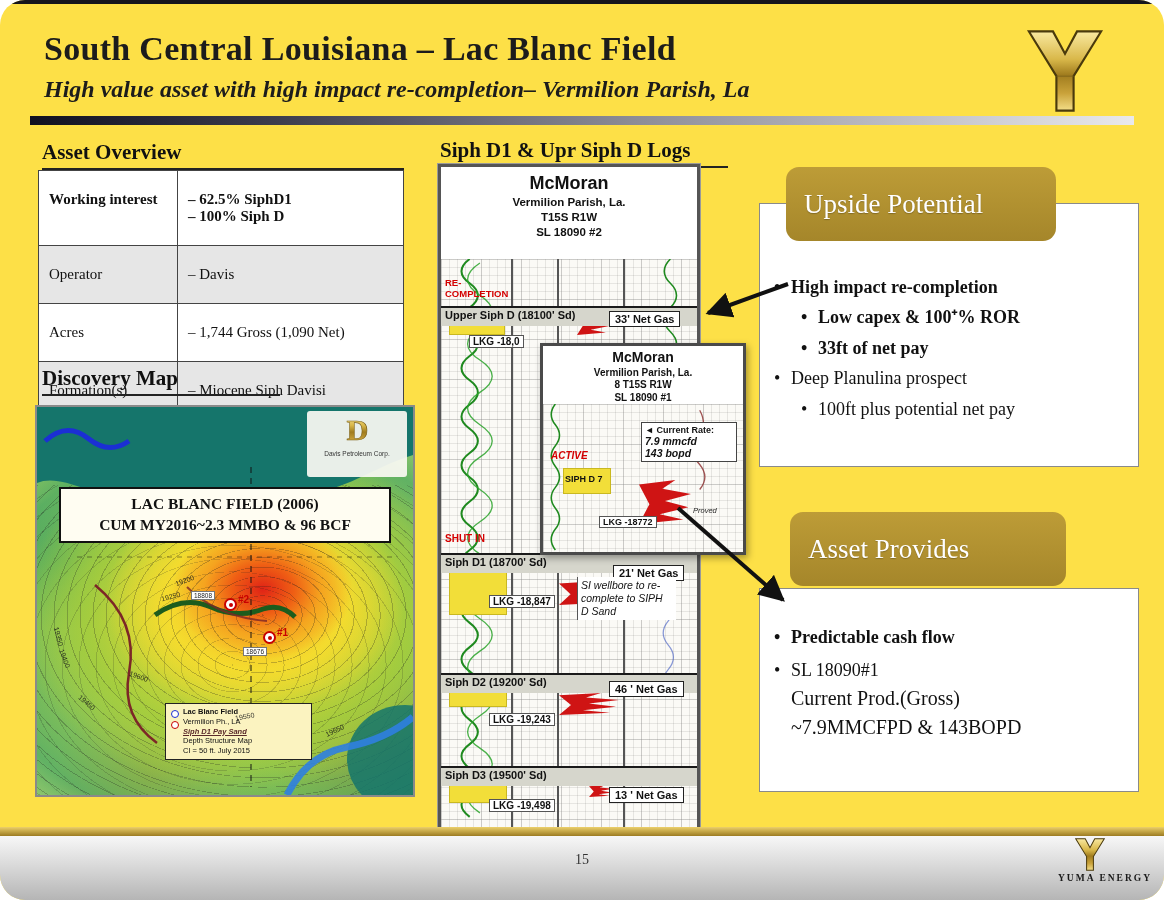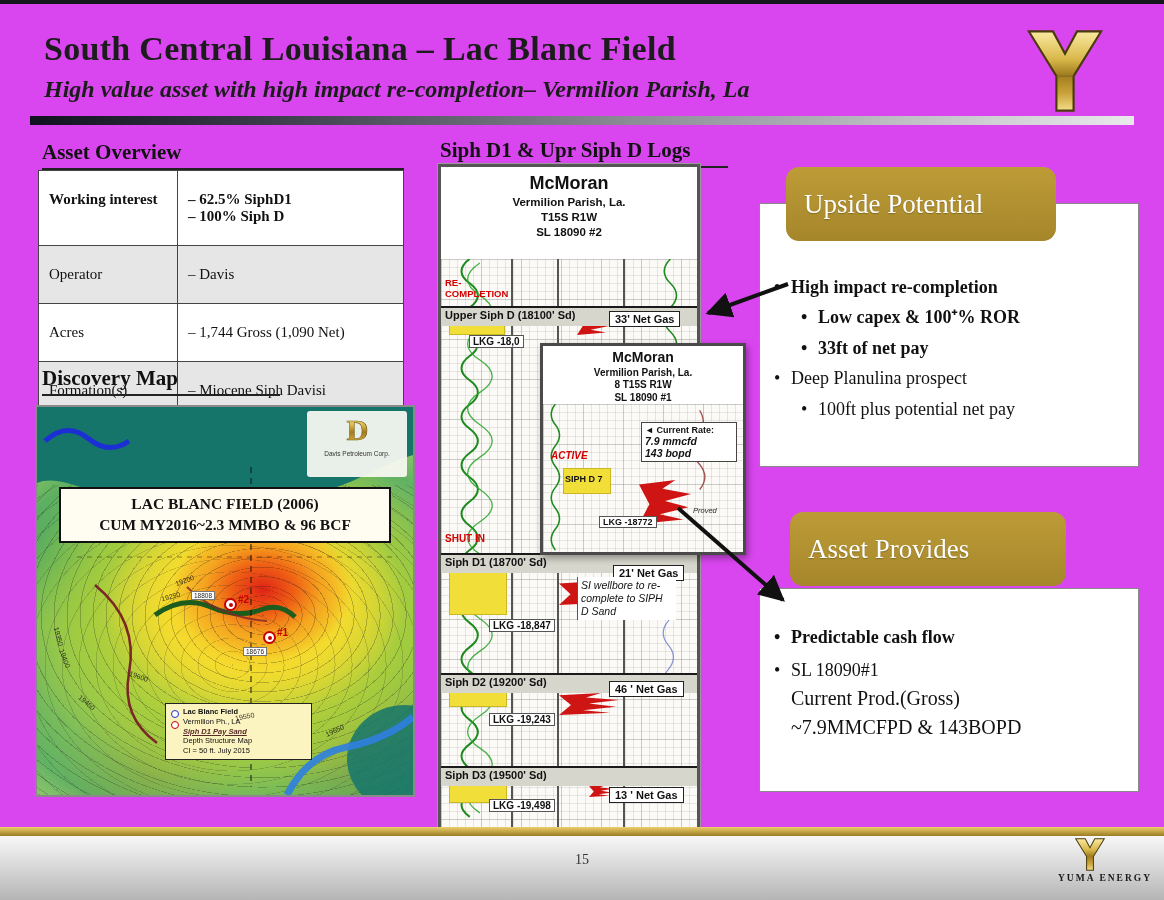--- a/index.html
+++ b/index.html
@@ -1,17 +1,17 @@
 <!DOCTYPE html>
 <html><head>
 <meta charset="utf-8">
 <style>
   html,body{margin:0;padding:0;background:#fff;}
-  .slide{position:relative;width:1164px;height:900px;background:#d946ef;overflow:hidden;
-         font-family:"Liberation Serif",serif;color:#111;}
+  .slide{position:relative;width:1164px;height:900px;background:#fde047;overflow:hidden;
+         font-family:"Liberation Serif",serif;color:#111;border-radius:25px;}
 
   
   .topstrip{position:absolute;left:0;top:0;width:100%;height:4px;background:#15151c;}
   .title{position:absolute;left:44px;top:30px;font-size:34px;font-weight:bold;color:#1c1c1c;letter-spacing:.3px;}
   .subtitle{position:absolute;left:44px;top:76px;font-size:24px;font-weight:bold;font-style:italic;color:#1c1c1c;}
   .hdr-bar{position:absolute;left:30px;top:116px;width:1104px;height:9px;
            background:linear-gradient(to right,#101020 0%,#3c3c4c 22%,#8d8d97 55%,#e9e9ec 100%);}
   .logo-top{position:absolute;left:1022px;top:28px;width:86px;height:86px;}
 
   
@@ -269,21 +269,21 @@
         <span>Siph D2 (19200' Sd)</span></div>
       <div class="band" style="top:507px;">
         <span>Siph D3 (19500' Sd)</span></div>
 
       <div class="netgas" style="left:168px;top:52px;">33' Net Gas</div>
       <div class="netgas" style="left:172px;top:306px;">21' Net Gas</div>
       <div class="netgas" style="left:168px;top:422px;">46 ' Net Gas</div>
       <div class="netgas" style="left:168px;top:528px;">13 ' Net Gas</div>
 
       <div class="lkg" style="left:28px;top:76px;">LKG -18,0</div>
-      <div class="lkg" style="left:48px;top:336px;margin-top:24px;">LKG -18,847</div>
+      <div class="lkg" style="left:48px;top:336px;">LKG -18,847</div>
       <div class="lkg" style="left:48px;top:454px;">LKG -19,243</div>
       <div class="lkg" style="left:48px;top:540px;">LKG -19,498</div>
 
       <div class="redlab" style="left:4px;top:18px;width:74px;">RE-COMPLETION</div>
       <div class="redlab" style="left:4px;top:274px;font-size:10px;">SHUT IN</div>
       <div class="si-note" style="left:136px;top:318px;width:92px;">SI wellbore to re-complete to SIPH D Sand</div>
     </div>
   </div>
 
   <div class="inset">

